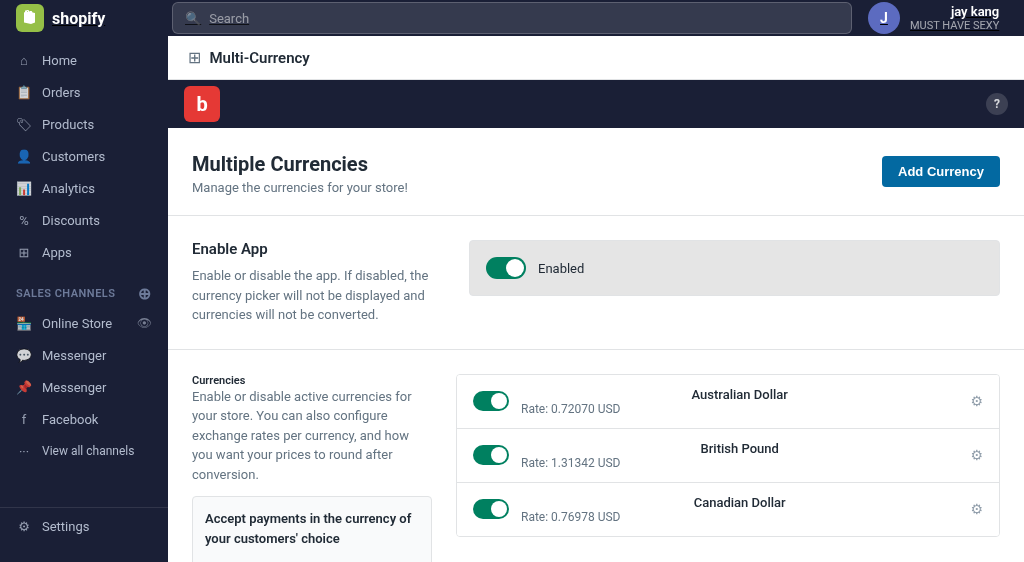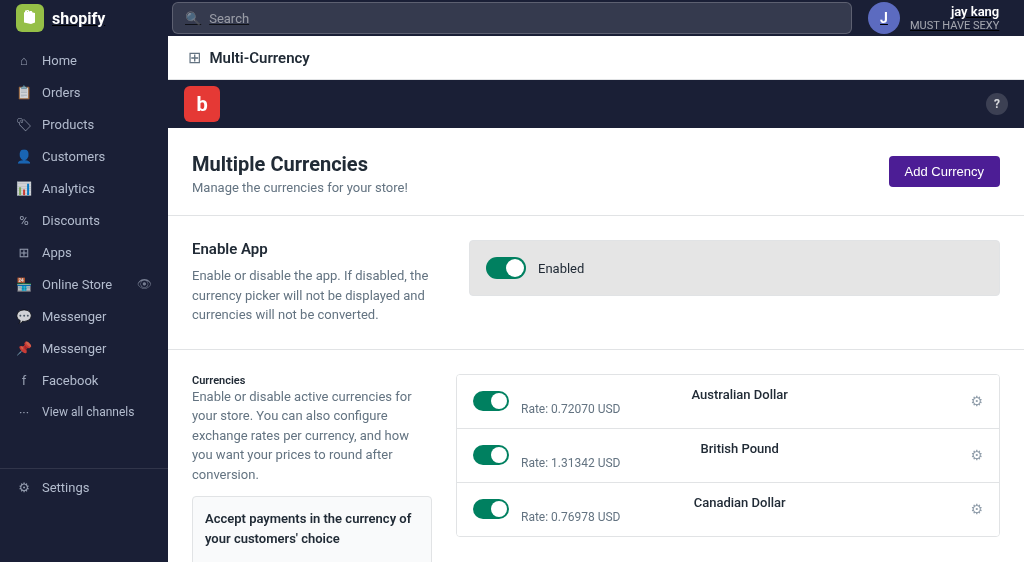--- a/index.html
+++ b/index.html
@@ -170,27 +170,27 @@
       background: white;
       padding: 24px 24px 20px;
       border-bottom: 1px solid #e1e3e5;
       display: flex;
       align-items: flex-start;
       justify-content: space-between;
     }
     .mc-title { font-size: 20px; font-weight: 700; color: #212b36; margin-bottom: 4px; }
     .mc-subtitle { font-size: 13px; color: #637381; }
     .add-currency-btn {
-      background: #4c1d95;
+      background: #0369a1;
       color: white;
       border: none;
       padding: 8px 16px;
       border-radius: 4px;
       font-size: 13px;
-      font-weight: 400;
+      font-weight: 700;
       cursor: pointer;
       white-space: nowrap;
       margin-top: 4px;
     }
 
     
     .section {
       background: white;
       margin: 0;
       border-bottom: 1px solid #e1e3e5;
@@ -387,20 +387,24 @@
     </div>
     <div class="sidebar-item">
       <span class="sidebar-item-icon">%</span>
       <span>Discounts</span>
     </div>
     <div class="sidebar-item">
       <span class="sidebar-item-icon">⊞</span>
       <span>Apps</span>
     </div>
 
+    <div class="sidebar-section-header">
+      <span>SALES CHANNELS</span>
+      <span style="cursor:pointer; font-size:16px;">⊕</span>
+    </div>
     <div class="sidebar-item">
       <span class="sidebar-item-icon">🏪</span>
       <span>Online Store</span>
       <span class="sidebar-item-extra">👁</span>
     </div>
     <div class="sidebar-item">
       <span class="sidebar-item-icon">💬</span>
       <span>Messenger</span>
     </div>
     <div class="sidebar-item">

